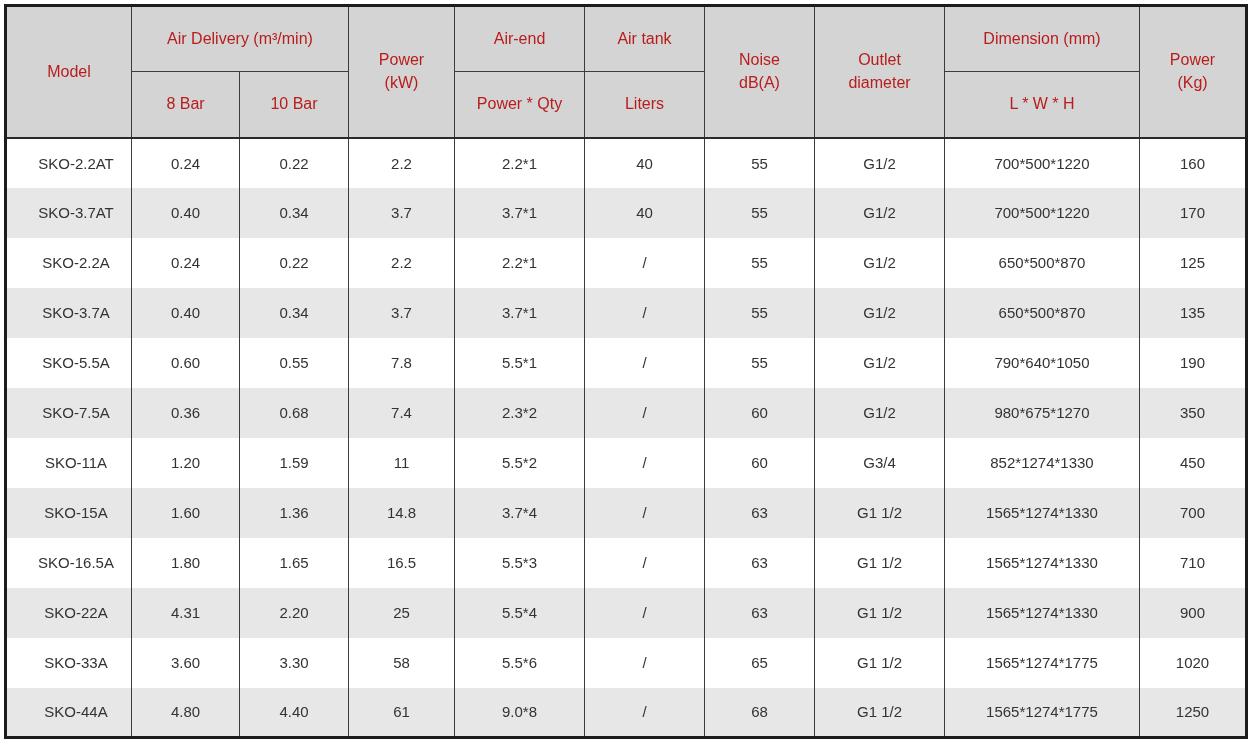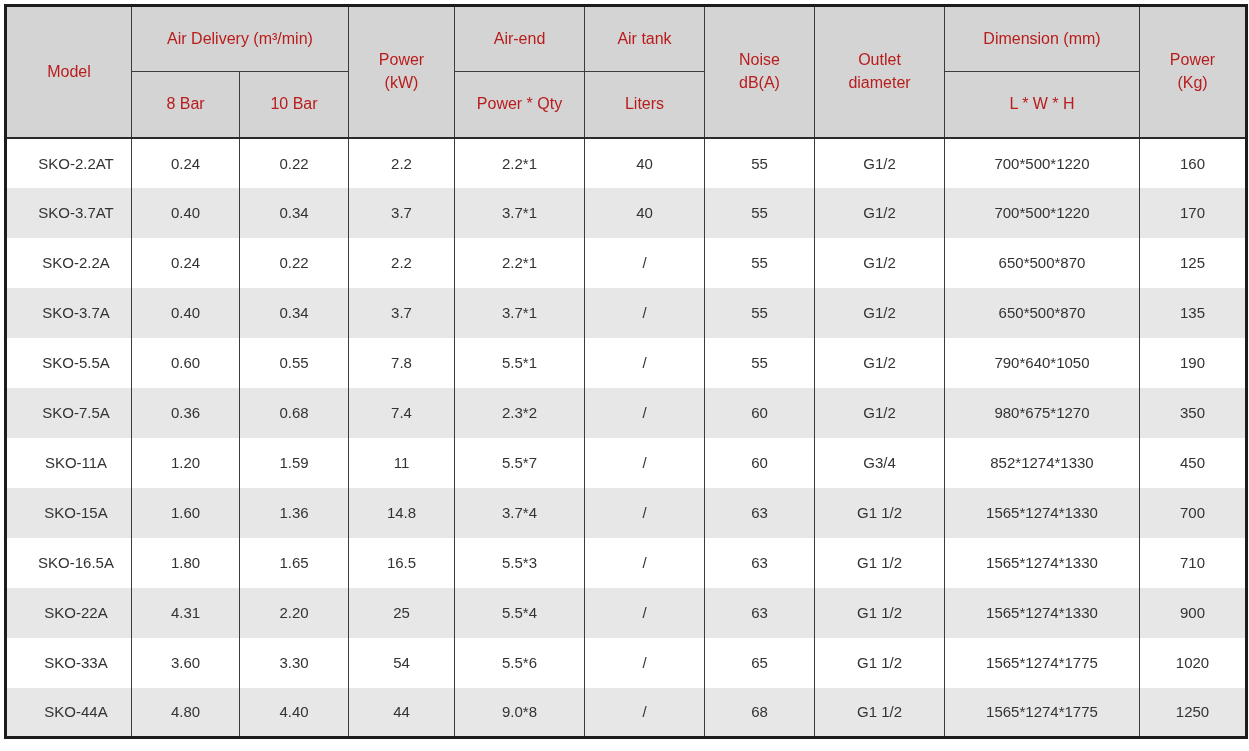--- a/index.html
+++ b/index.html
@@ -179,21 +179,21 @@
           <td>60</td>
           <td>G1/2</td>
           <td>980*675*1270</td>
           <td>350</td>
         </tr>
         <tr>
           <td class="model-cell">SKO-11A</td>
           <td>1.20</td>
           <td>1.59</td>
           <td>11</td>
-          <td>5.5*7</td>
+          <td>5.5*2</td>
           <td>/</td>
           <td>60</td>
           <td>G3/4</td>
           <td>852*1274*1330</td>
           <td>450</td>
         </tr>
         <tr>
           <td class="model-cell">SKO-15A</td>
           <td>1.60</td>
           <td>1.36</td>
@@ -226,33 +226,33 @@
           <td>/</td>
           <td>63</td>
           <td>G1 1/2</td>
           <td>1565*1274*1330</td>
           <td>900</td>
         </tr>
         <tr>
           <td class="model-cell">SKO-33A</td>
           <td>3.60</td>
           <td>3.30</td>
-          <td>54</td>
+          <td>58</td>
           <td>5.5*6</td>
           <td>/</td>
           <td>65</td>
           <td>G1 1/2</td>
           <td>1565*1274*1775</td>
           <td>1020</td>
         </tr>
         <tr>
           <td class="model-cell">SKO-44A</td>
           <td>4.80</td>
           <td>4.40</td>
-          <td>44</td>
+          <td>61</td>
           <td>9.0*8</td>
           <td>/</td>
           <td>68</td>
           <td>G1 1/2</td>
           <td>1565*1274*1775</td>
           <td>1250</td>
         </tr>
       </tbody>
   </table>
 </div>

